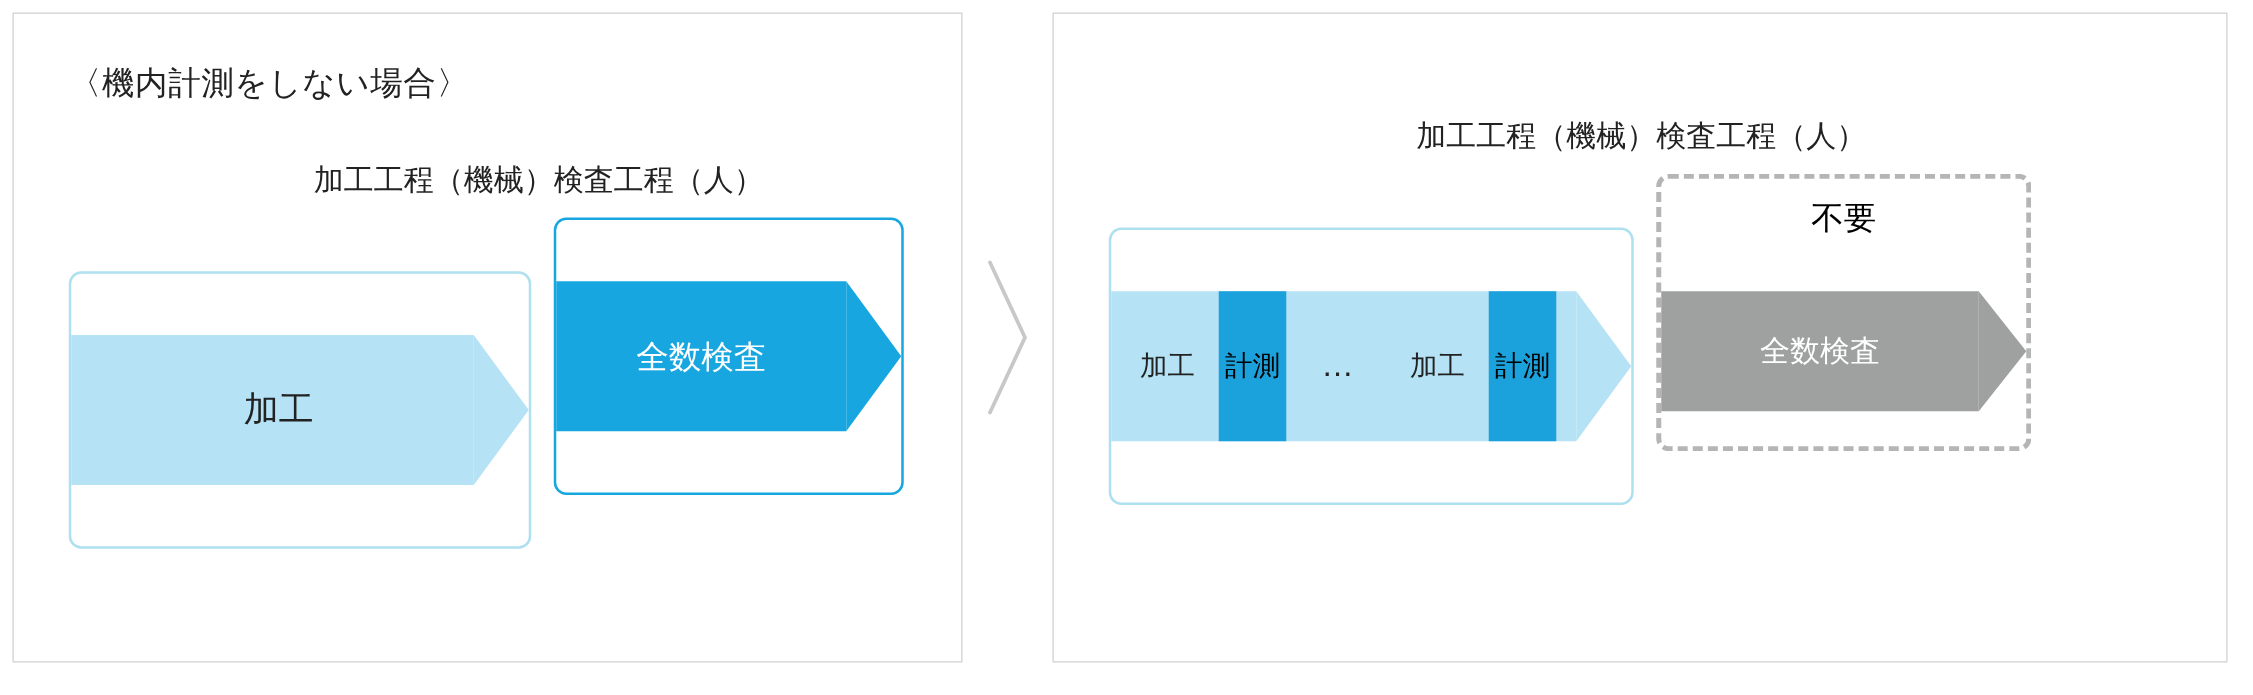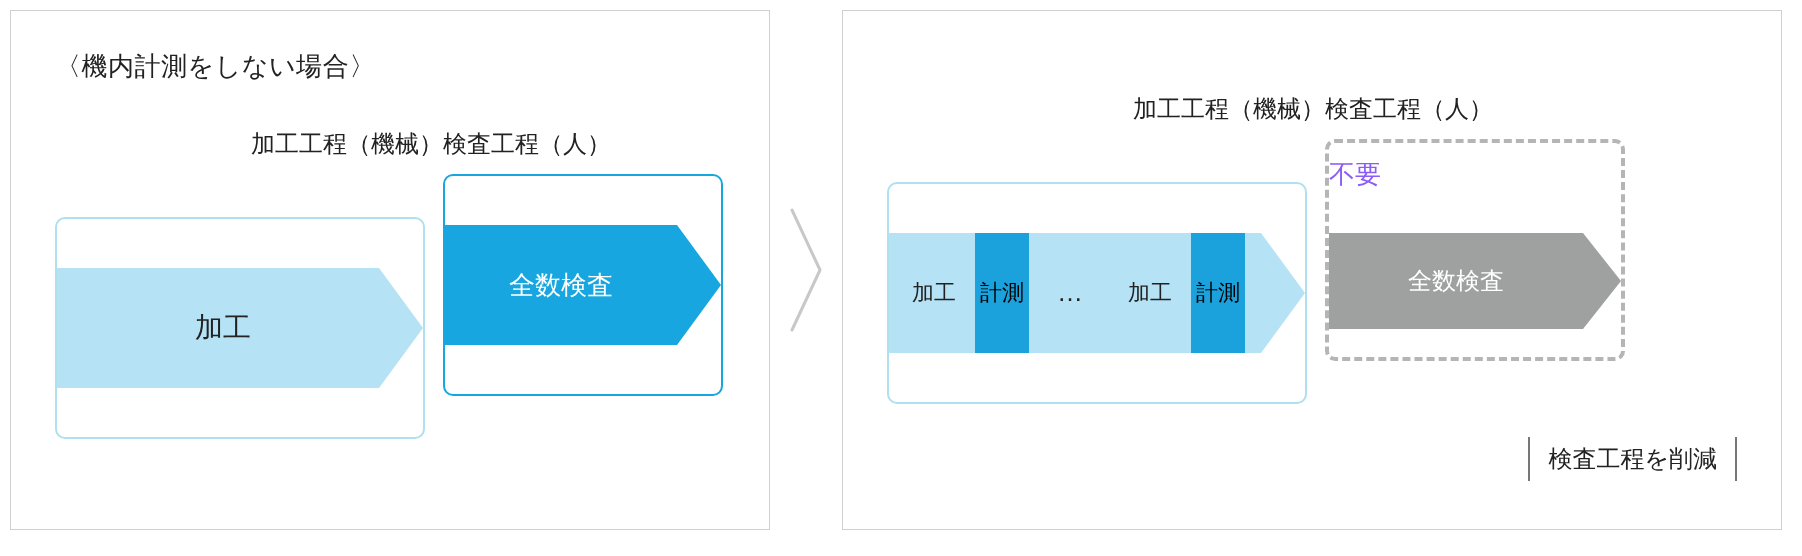--- a/index.html
+++ b/index.html
@@ -75,23 +75,23 @@
   }
   .proc-box.dashed {
     border: 4px dashed #b5b5b5;
     border-radius: 10px;
   }
   .unneeded-label {
     position: absolute;
     top: 14px;
     left: 0;
     right: 0;
-    text-align: left;
+    text-align: center;
     font-size: 26px;
-    color: #8b5cf6;
+    color: #000000;
     font-weight: 500;
   }
 
   
   .arrow-band {
     position: relative;
     height: 120px;
     display: flex;
     align-items: center;
   }
@@ -219,18 +219,13 @@
 
     <div class="proc-box dashed" style="width:300px; align-items:flex-end; padding-bottom:28px;">
       <div class="unneeded-label">不要</div>
       <div class="arrow-band arrow-gray" style="width:100%; height:96px;">
         <div class="body" style="width:calc(100% - 38px); font-size:24px;">全数検査</div>
         <div class="head" style="border-top-width:48px; border-bottom-width:48px; border-left-width:38px;"></div>
       </div>
     </div>
   </div>
 
-  <div class="footer-note">
-    <span class="bar"></span>
-    <span>検査工程を削減</span>
-    <span class="bar"></span>
-  </div>
 </div>
 
 </body></html>

